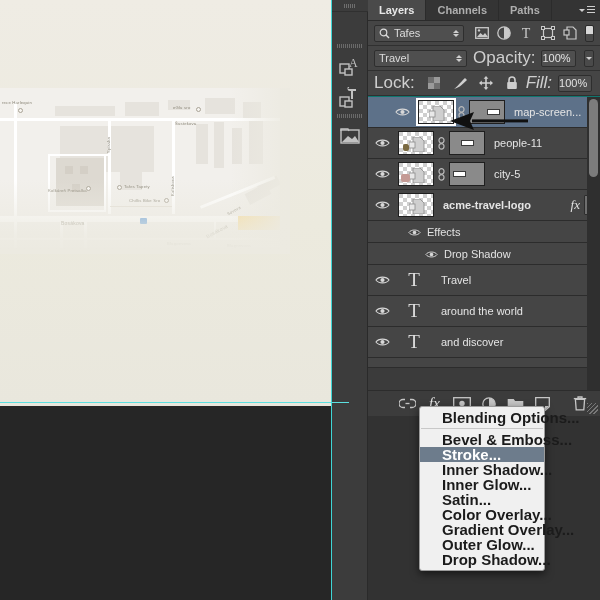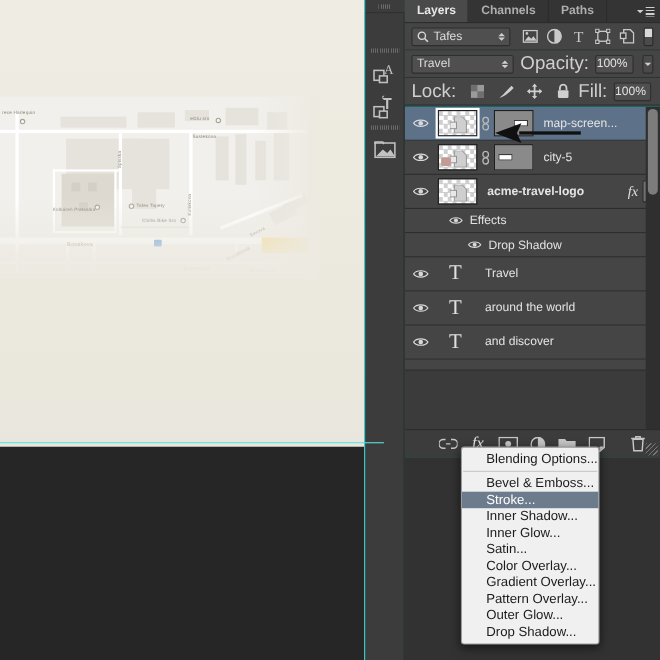--- a/index.html
+++ b/index.html
@@ -150,21 +150,21 @@
 
   
   .layerlist{
     position:absolute; left:0; top:97px; width:232px; height:293px;
     background:#3b3b3b; overflow:hidden;
   }
   .layer{
     position:relative; display:flex; align-items:center; height:31px;
     border-bottom:1px solid #2c2c2c; background:#454545;
   }
-  .layer.sel{ background:#5d7189; }
+  .layer.sel{ background:#5d7189;padding-left:20px; }
   .eye-cell{ width:28px; display:flex; align-items:center; justify-content:center; }
   .thumbwrap{ display:flex; align-items:center; gap:3px; padding-left:2px; }
   .thumb{
     width:36px;height:24px; border:1px solid #1f1f1f; position:relative; overflow:hidden;
     background:
       repeating-conic-gradient(#ffffff 0% 25%, #cfcfcf 0% 50%) 0 0/8px 8px;
   }
   .thumb.sel-out{ outline:2px solid #ffffff; outline-offset:0; }
   .thumb .doc{
     position:absolute; left:10px; top:5px; width:16px;height:15px;
@@ -228,21 +228,21 @@
 
   
   .ctxmenu{
     position:absolute; left:419px; top:406px; width:126px;
     background:#f0f0f0; border:1px solid #9b9b9b; border-radius:3px;
     box-shadow:0 3px 9px rgba(0,0,0,.55);
     padding:3px 0 3px 0; z-index:60;
   }
   .mi{
     height:15px; line-height:15px; padding:0 8px 0 22px;
-    font-size:12px; color:#1b1b1b; white-space:nowrap;
+    font-size:15px; color:#1b1b1b; white-space:nowrap;font-weight:bold;
   }
   .mi.hl{ background:#6d7c8c; color:#ffffff; }
   .mi-sep{ height:1px; background:#c8c8c8; margin:3px 1px; }
 
   
   .annot-arrow{ position:absolute; left:448px; top:110px; z-index:50; }
 </style>
 </head>
 <body>
 
@@ -456,21 +456,21 @@
               <path d="M7 0 l2.4 2.8 h-1.6 v3.4 h3.4 v-1.6 l2.8 2.4 l-2.8 2.4 v-1.6 h-3.4 v3.4 h1.6 l-2.4 2.8 l-2.4 -2.8 h1.6 v-3.4 h-3.4 v1.6 l-2.8 -2.4 l2.8 -2.4 v1.6 h3.4 v-3.4 h-1.6 z" fill="#cfcfcf"></path>
             </svg>
         </div>
         <div class="ficon">
           <svg width="12" height="14" viewBox="0 0 12 14">
               <path d="M3 6 V4 a3 3 0 0 1 6 0 v2" fill="none" stroke="#cfcfcf" stroke-width="1.6"></path>
               <rect x="1.2" y="6" width="9.6" height="7" rx="1" fill="#cfcfcf"></rect>
             </svg>
         </div>
       </div>
-      <span class="plabel" style="margin-left:auto;">Fill:</span>
+      <span class="plabel" style="margin-left:auto;font-style:italic;">Fill:</span>
       <div class="opacity-box">
           <span>100%</span>
         </div>
       <div class="stepper">
           <i class="arr-d"></i>
         </div>
     </div>
 
     <div class="layerlist">
 
@@ -494,20 +494,47 @@
                 <rect x="2" y="6.6" width="5" height="5.5" rx="2.5" fill="none" stroke="#b9b9b9" stroke-width="1.2"></rect>
               </svg>
           </div>
           <div class="mask-thumb" style="justify-content:flex-end;padding-right:4px;">
               <div class="mask-bar"></div>
             </div>
         </div>
         <span class="lname">map-screen...</span>
       </div>
 
+      <div class="layer">
+        <div class="eye-cell">
+          <svg width="15" height="10" viewBox="0 0 15 10">
+              <path d="M1 5 C3.5 1.2 11.5 1.2 14 5 C11.5 8.8 3.5 8.8 1 5 z" fill="none" stroke="#d8d8d8" stroke-width="1.1"></path>
+              <circle cx="7.5" cy="5" r="2.1" fill="#d8d8d8"></circle>
+            </svg>
+        </div>
+        <div class="thumbwrap">
+          <div class="thumb">
+            <svg class="doc" width="16" height="15" viewBox="0 0 16 15">
+                <path d="M4 0 h7 l4 4 v11 h-11 z" fill="#cfcfcf" stroke="#8a8a8a" stroke-width=".8"></path>
+                <rect x="0" y="5" width="6" height="6" fill="#e8e8e8" stroke="#8a8a8a" stroke-width=".8"></rect>
+              </svg>
+            <div style="position:absolute;left:4px;top:12px;width:6px;height:7px;background:#7a6a42;border-radius:2px;"></div>
+          </div>
+          <div class="linkic">
+            <svg width="9" height="13" viewBox="0 0 9 13">
+                <rect x="2" y="0.6" width="5" height="5.5" rx="2.5" fill="none" stroke="#b9b9b9" stroke-width="1.2"></rect>
+                <rect x="2" y="6.6" width="5" height="5.5" rx="2.5" fill="none" stroke="#b9b9b9" stroke-width="1.2"></rect>
+              </svg>
+          </div>
+          <div class="mask-thumb c">
+              <div class="mask-bar"></div>
+            </div>
+        </div>
+        <span class="lname">people-11</span>
+      </div>
 
       <div class="layer">
         <div class="eye-cell">
           <svg width="15" height="10" viewBox="0 0 15 10">
               <path d="M1 5 C3.5 1.2 11.5 1.2 14 5 C11.5 8.8 3.5 8.8 1 5 z" fill="none" stroke="#d8d8d8" stroke-width="1.1"></path>
               <circle cx="7.5" cy="5" r="2.1" fill="#d8d8d8"></circle>
             </svg>
         </div>
         <div class="thumbwrap">
           <div class="thumb">
@@ -658,21 +685,20 @@
   <div class="ctxmenu">
     <div class="mi">Blending Options...</div>
     <div class="mi-sep"></div>
     <div class="mi">Bevel &amp; Emboss...</div>
     <div class="mi hl">Stroke...</div>
     <div class="mi">Inner Shadow...</div>
     <div class="mi">Inner Glow...</div>
     <div class="mi">Satin...</div>
     <div class="mi">Color Overlay...</div>
     <div class="mi">Gradient Overlay...</div>
-    <div class="mi">Pattern Overlay...</div>
     <div class="mi">Outer Glow...</div>
     <div class="mi">Drop Shadow...</div>
   </div>
 
   <svg class="annot-arrow" width="82" height="22" viewBox="0 0 82 22">
     <path d="M2 11 L26 2 L22 11 L26 20 Z" fill="#101010"></path>
     <rect x="24" y="9.4" width="56" height="3" fill="#101010"></rect>
   </svg>
 
 </div>

